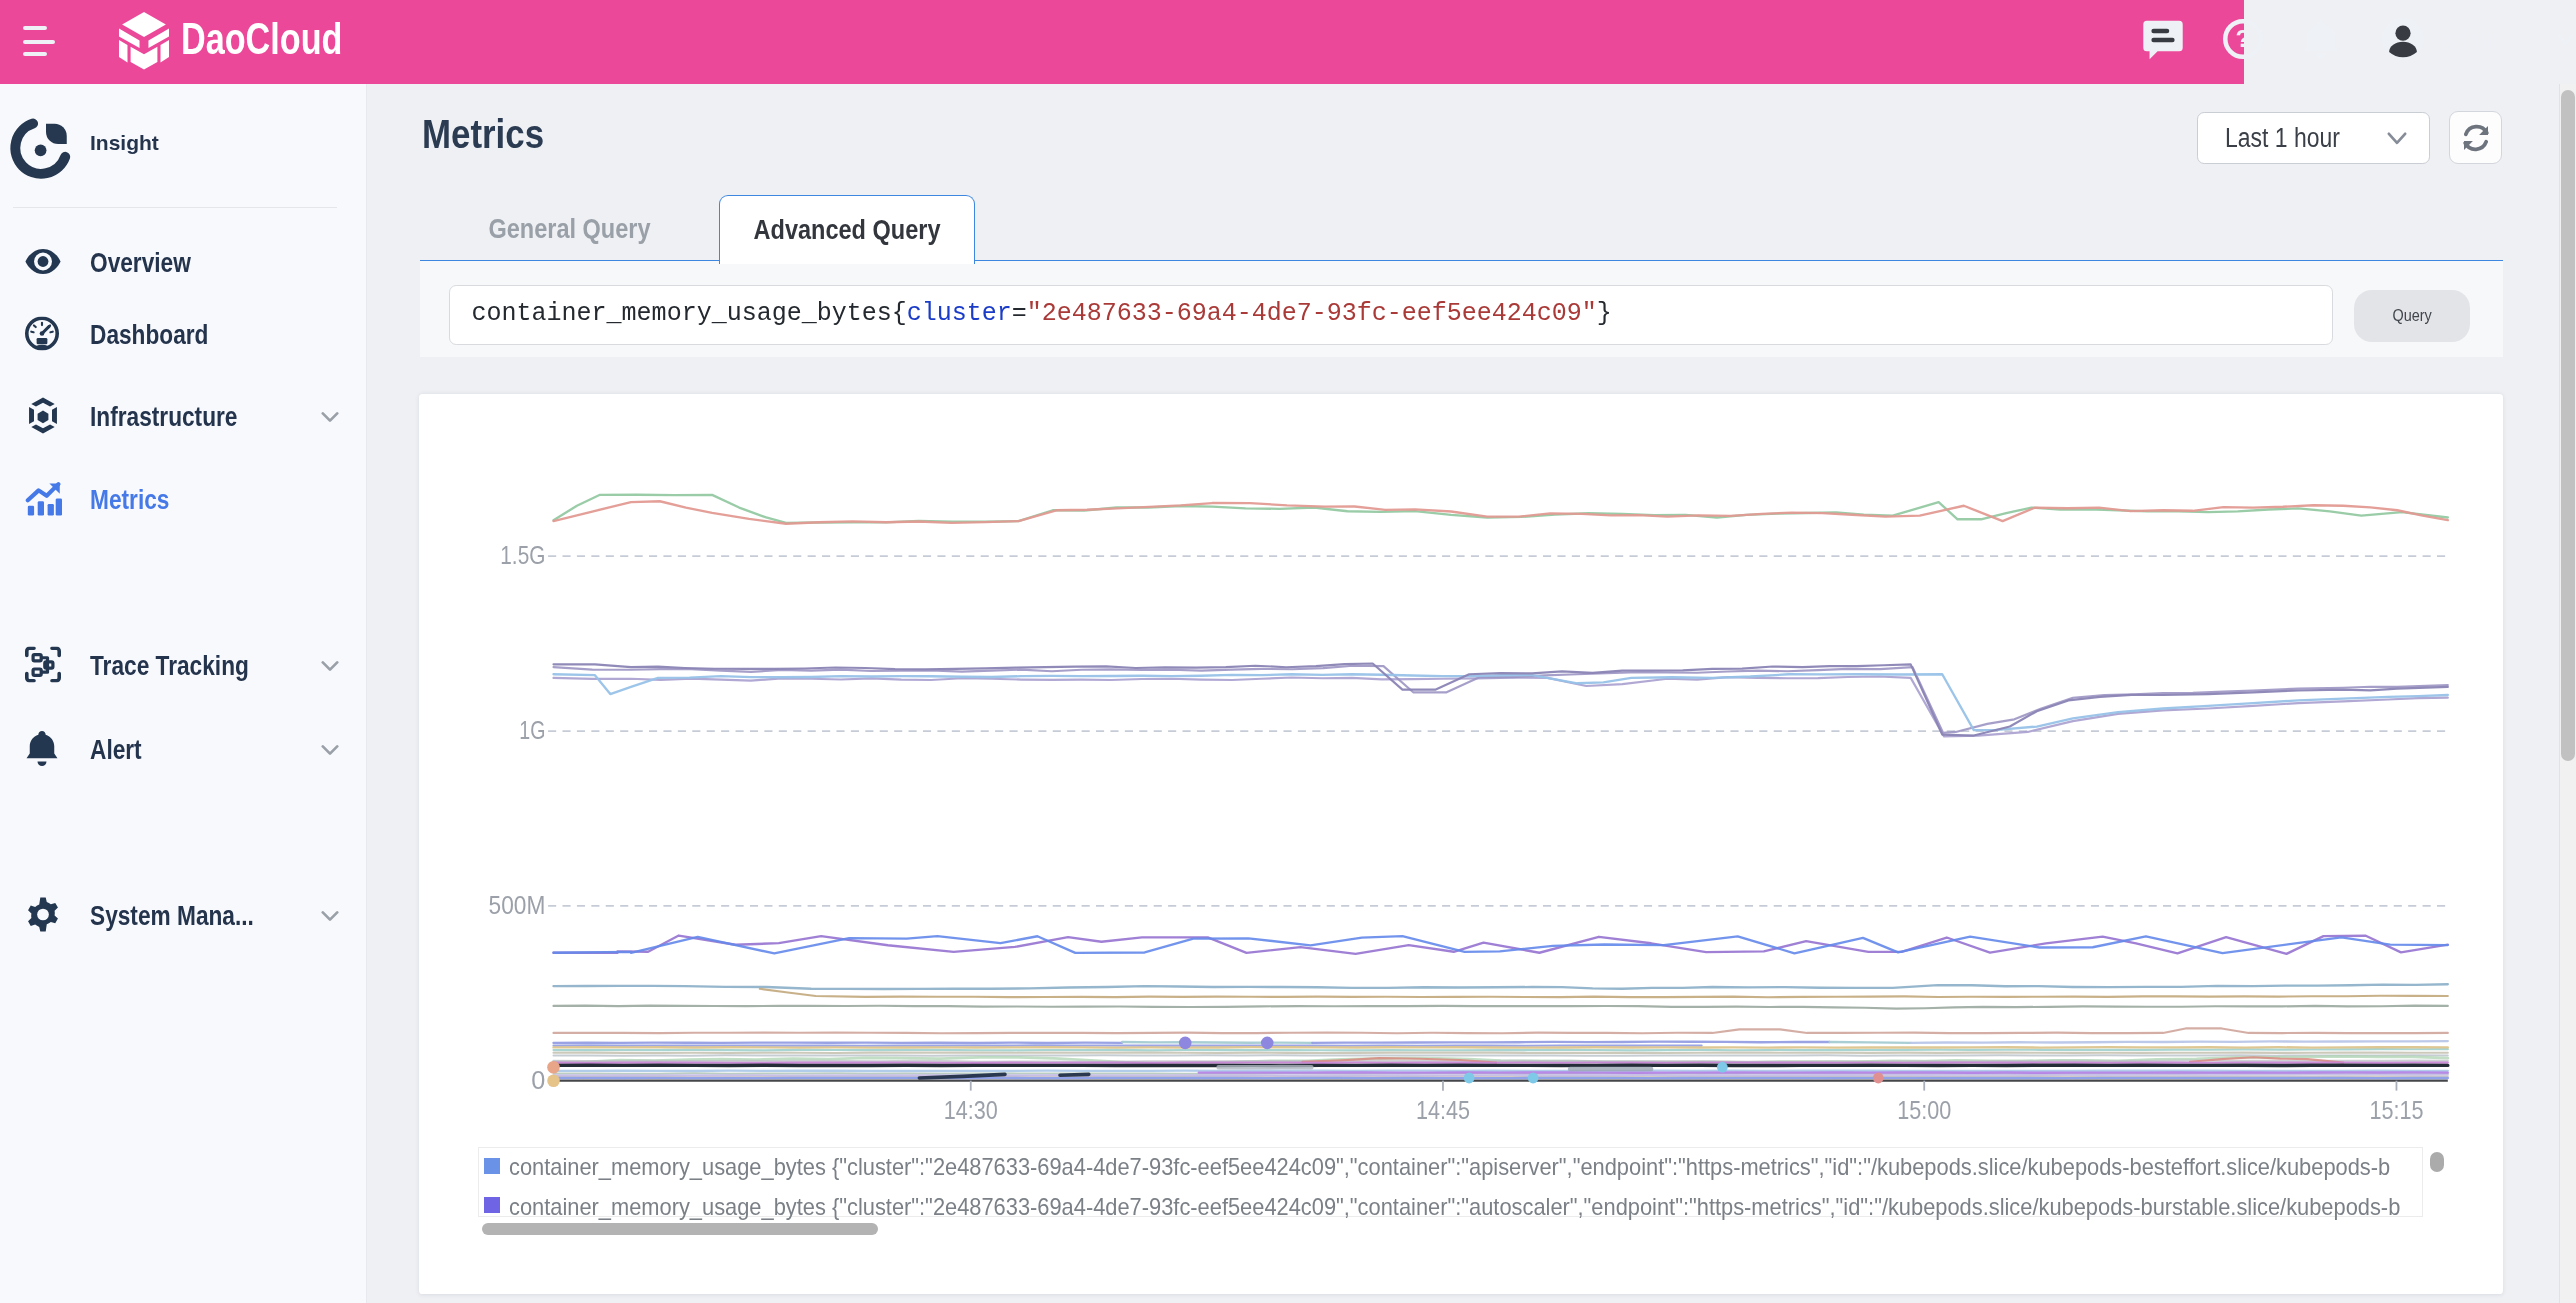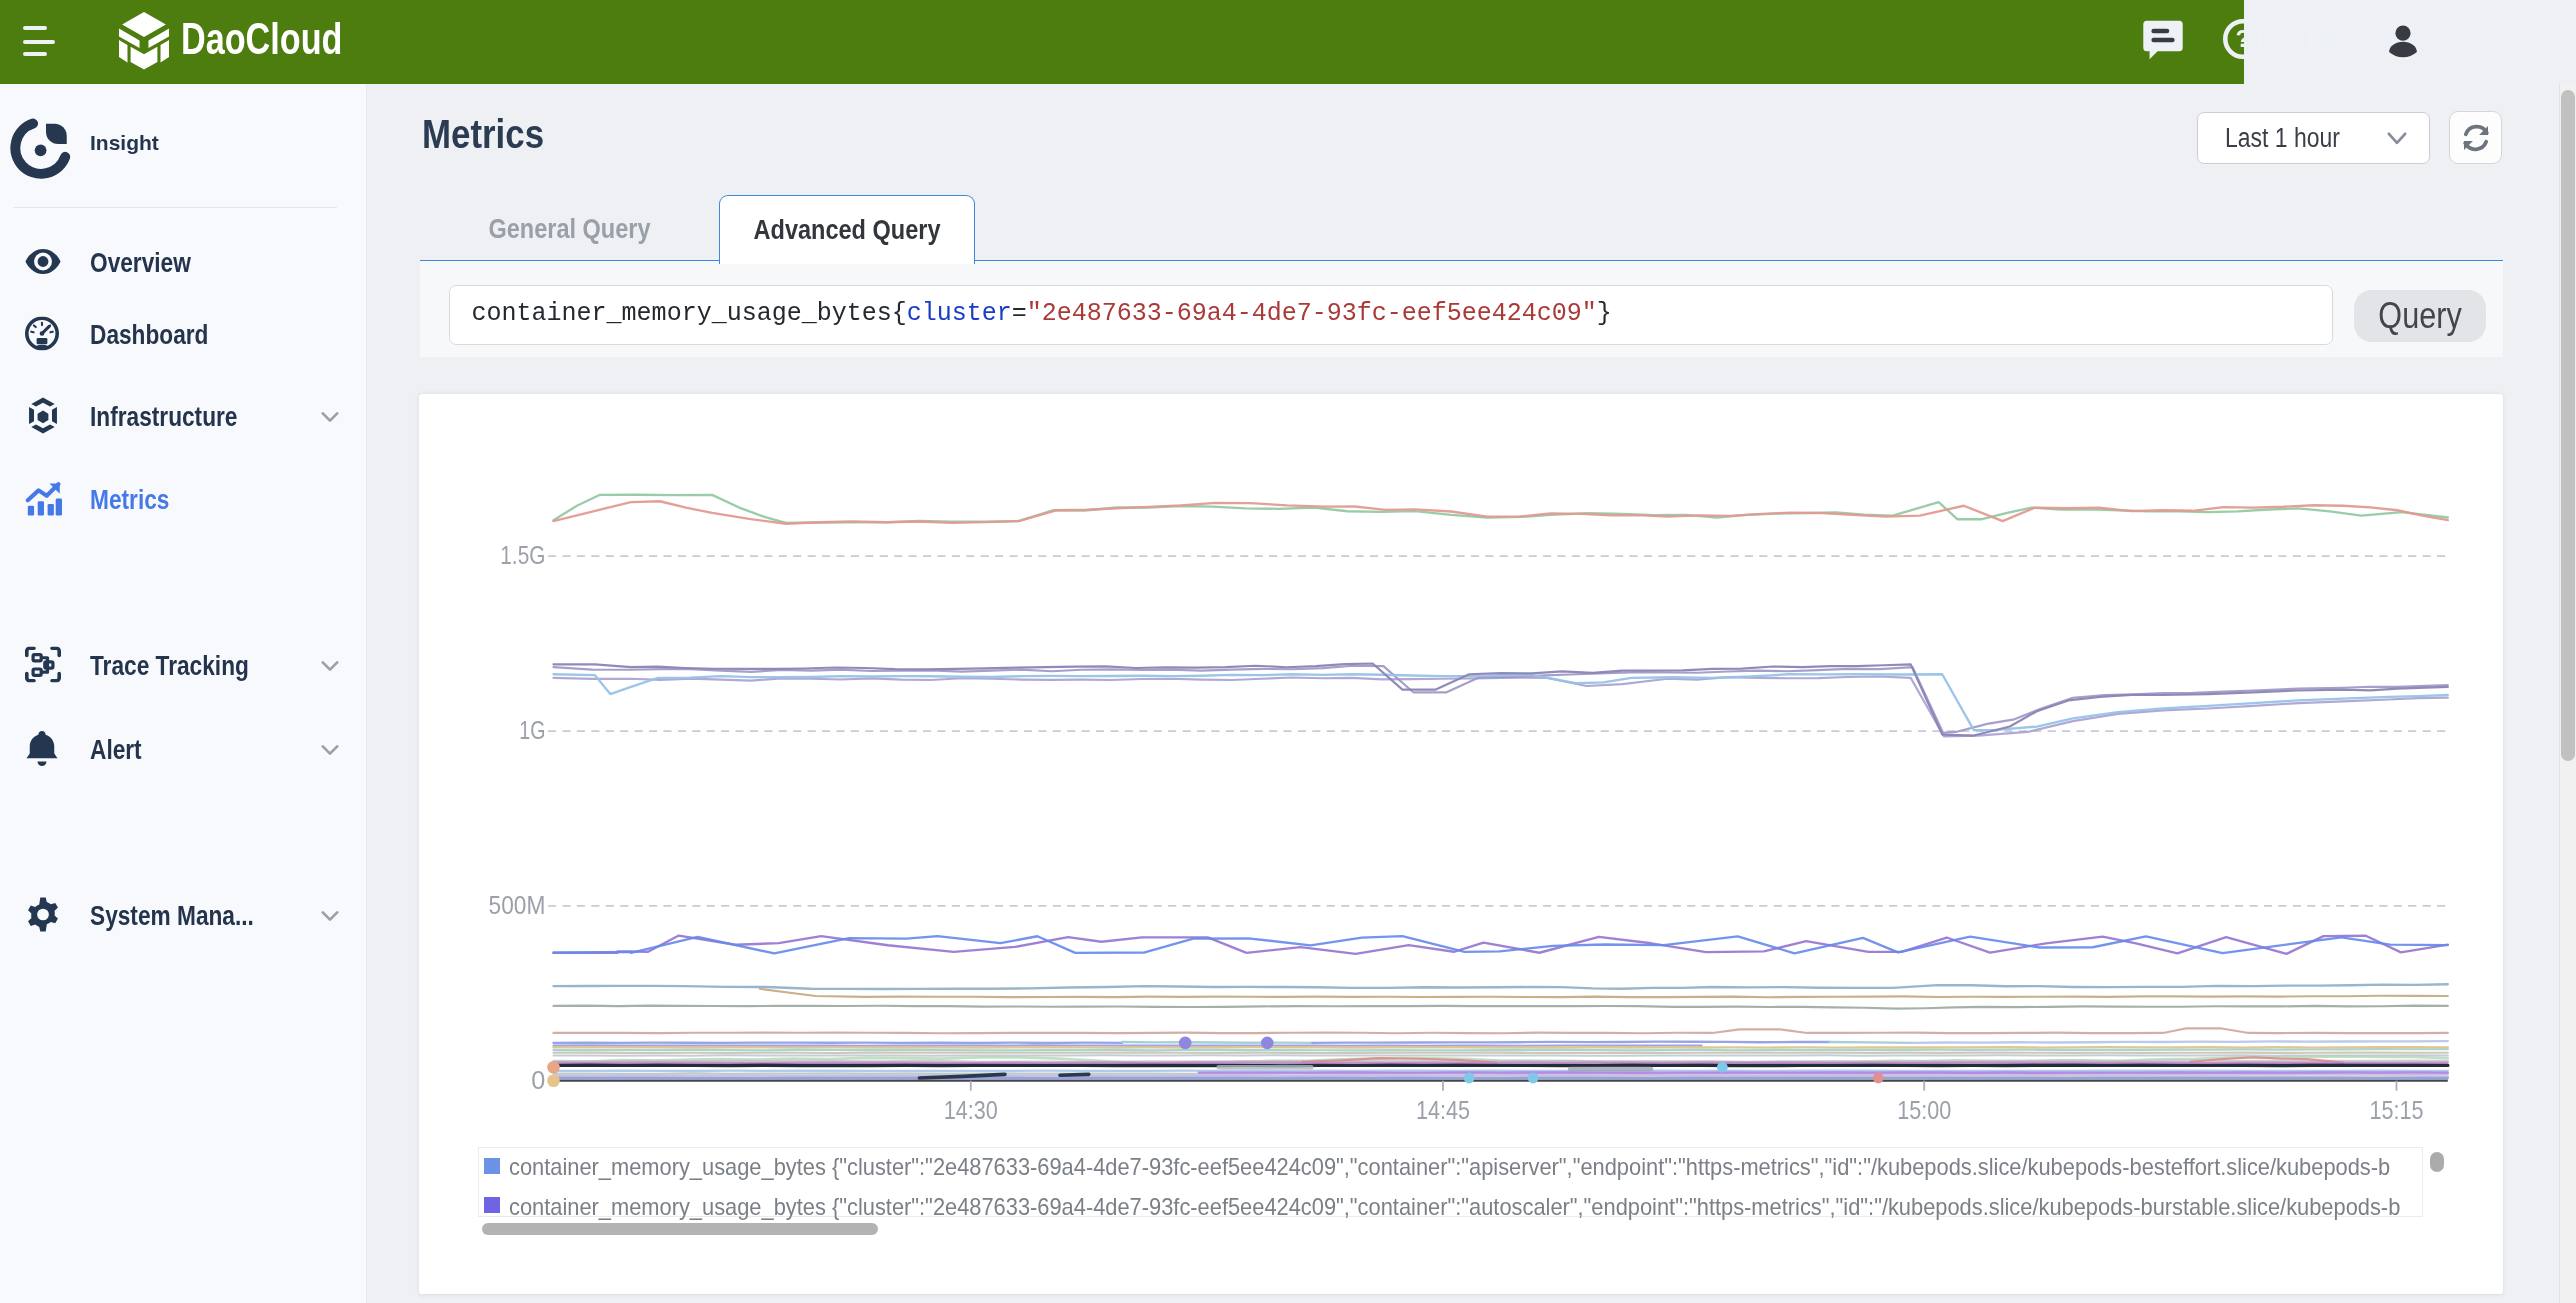--- a/index.html
+++ b/index.html
@@ -1,18 +1,18 @@
 <!DOCTYPE html>
 <html style="font-size:14.4px"><head><meta charset="utf-8">
 <style>
 * { margin:0; padding:0; box-sizing:border-box; }
 html,body { width:2576px; height:1303px; overflow:hidden;
   font-family:"Liberation Sans", sans-serif; background:#eef0f4; }
 
-.hdr { position:absolute; left:0; top:0; width:2244px; height:84px; background:#4d7c0f; z-index:30; }
+.hdr { position:absolute; left:0; top:0; width:2244px; height:84px; background:#ec4899; z-index:30; }
 .burger { position:absolute; left:23.4px; top:26px; }
 .burger div { background:#eef1f6; border-radius:2.3px; height:3.6px; }
 .b1 { margin-bottom:10.4px; } .b2 { margin-bottom:8.6px; }
 .b1 { width:23.4px; } .b2 { width:32px; } .b3 { width:23.4px; }
 .dlogo { position:absolute; left:119px; top:10.8px; }
 .dname { position:absolute; left:181px; top:12.6px; color:#fff; font-size:45px; font-weight:bold;
   transform:scaleX(.76); transform-origin:left top; }
 .hic { position:absolute; top:19px; }
 .admin { position:absolute; left:2440px; top:23.4px; color:#eef0f5; font-size:30px;
   transform:scaleX(.8); transform-origin:left top; }
@@ -47,22 +47,22 @@
 .taba span { position:absolute; left:0; right:0; top:18px; text-align:center; font-size:28px;
   font-weight:bold; color:#33373d; transform:scaleX(.84); }
 .tabline { position:absolute; left:420px; top:260px; width:2083px; height:1.8px; background:#3d87e0; }
 .panel { position:absolute; left:420px; top:261px; width:2083px; height:96px; background:#f7f8fa; }
 .qinput { position:absolute; left:29px; top:24px; width:1884px; height:60px; background:#fff;
   border:1.8px solid #d8dade; border-radius:7.2px; }
 .qinput .code { position:absolute; left:21.6px; top:12.6px; font-family:"Liberation Mono", monospace;
   font-size:25px; color:#24292f; white-space:pre; }
 .code .lbl { color:#1a3cc8; }
 .code .str { color:#a93a38; }
-.qbtn { position:absolute; left:1934px; top:29px; width:132px; height:52px; background:#e3e4e8;
-  border-radius:18px; text-align:center; line-height:52px; font-size:36px; color:#41454c; }
+.qbtn { position:absolute; left:1934px; top:29px; width:116px; height:52px; background:#e3e4e8;
+  border-radius:18px; text-align:center; line-height:52px; font-size:17px; color:#41454c; }
 .qbtn span { display:inline-block; transform:scaleX(.85); }
 
 .card { position:absolute; left:419px; top:394px; width:2084px; height:900px; background:#fff;
   border-radius:3.6px; box-shadow:0 0.9px 4.5px rgba(40,50,60,.10); }
 .axlab { font-size:28px; fill:#9ba0a9; font-family:"Liberation Sans", sans-serif; }
 
 .leg { position:absolute; left:59px; top:753px; width:2029px; height:96px; }
 .leglist { position:absolute; left:0; top:0; width:1945px; height:70px; border:0.9px solid #ececec; background:#fff; }
 .lrow { position:absolute; left:5.4px; height:34px; width:1929px; overflow:hidden; white-space:nowrap;
   font-size:24px; color:#7b8087; }

